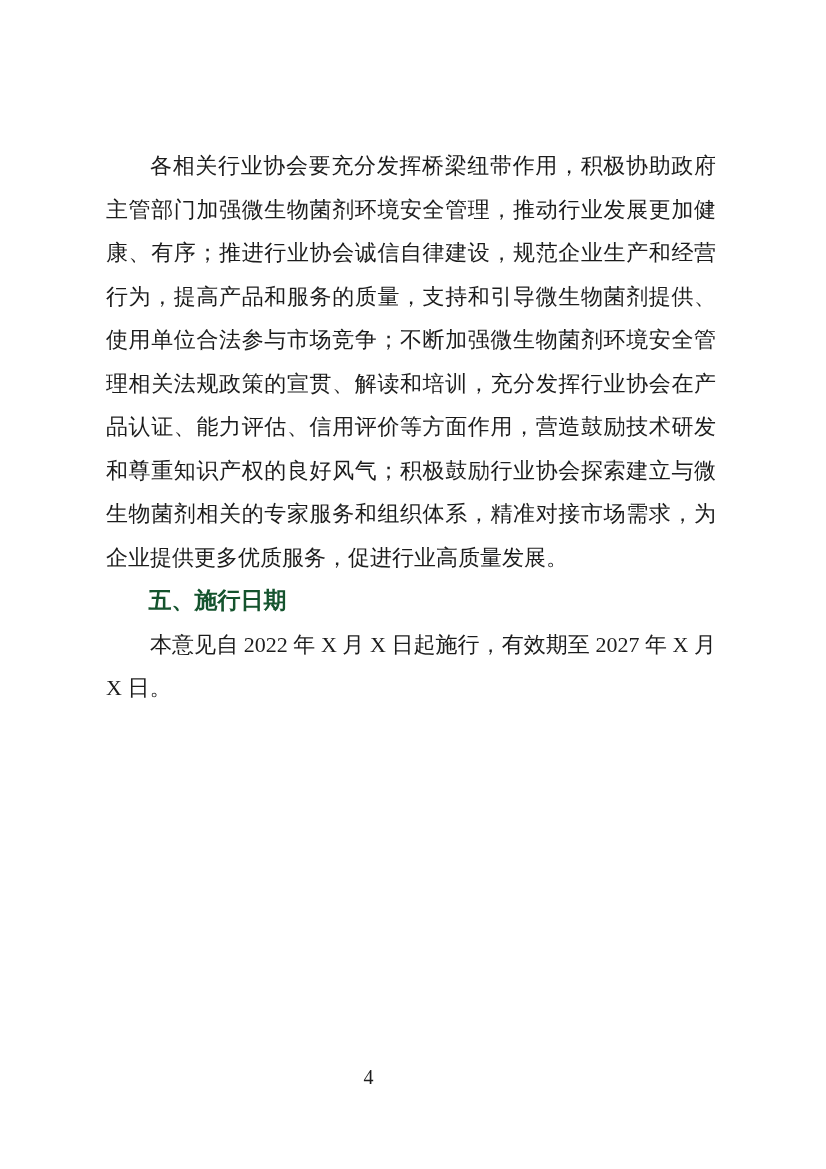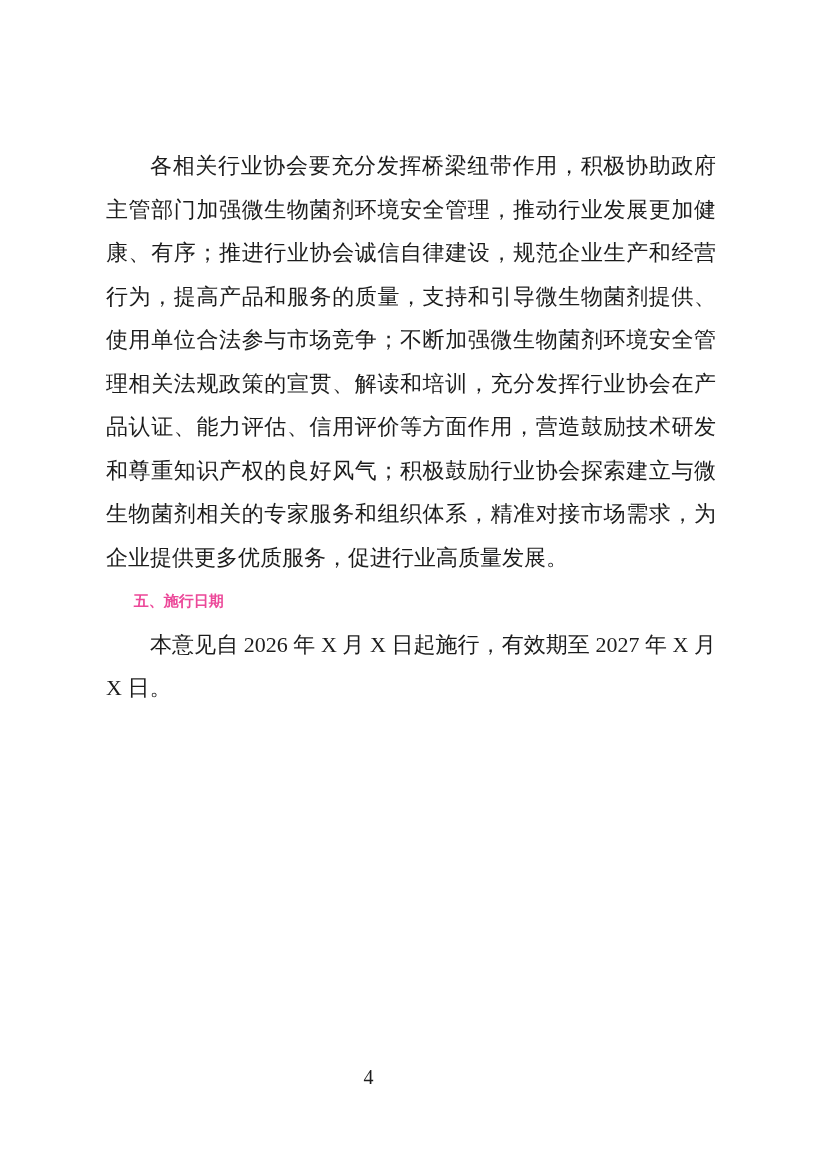--- a/index.html
+++ b/index.html
@@ -26,42 +26,42 @@
     margin: 0;
     font-size: 22px;
     line-height: 43.5px;
     text-align: justify;
     text-justify: inter-ideograph;
     text-indent: 2em;
     color: #1c1c1c;
   }
   .heading {
     margin: 0;
-    font-size: 15px;
+    font-size: 23px;
     line-height: 43.5px;
     font-weight: bold;
     font-family: "Liberation Sans", "DejaVu Sans", sans-serif;
     text-indent: 1.85em;
-    color: #ec4899;
+    color: #14532d;
   }
   .page-number {
     position: absolute;
     left: 0;
     top: 1064px;
     width: 100%;
     text-align: center;
     font-size: 20px;
     line-height: 26px;
     color: #1c1c1c;
     font-family: "Liberation Serif", "DejaVu Serif", serif;
   }
 </style>
 </head>
 <body>
 
 <div class="page">
   <div class="content">
     <p class="para">各相关行业协会要充分发挥桥梁纽带作用，积极协助政府主管部门加强微生物菌剂环境安全管理，推动行业发展更加健康、有序；推进行业协会诚信自律建设，规范企业生产和经营行为，提高产品和服务的质量，支持和引导微生物菌剂提供、使用单位合法参与市场竞争；不断加强微生物菌剂环境安全管理相关法规政策的宣贯、解读和培训，充分发挥行业协会在产品认证、能力评估、信用评价等方面作用，营造鼓励技术研发和尊重知识产权的良好风气；积极鼓励行业协会探索建立与微生物菌剂相关的专家服务和组织体系，精准对接市场需求，为企业提供更多优质服务，促进行业高质量发展。</p>
     <h2 class="heading">五、施行日期</h2>
-    <p class="para">本意见自 2026 年 X 月 X 日起施行，有效期至 2027 年 X 月 X 日。</p>
+    <p class="para">本意见自 2022 年 X 月 X 日起施行，有效期至 2027 年 X 月 X 日。</p>
   </div>
   <div class="page-number">4</div>
 </div>
 
 </body></html>

